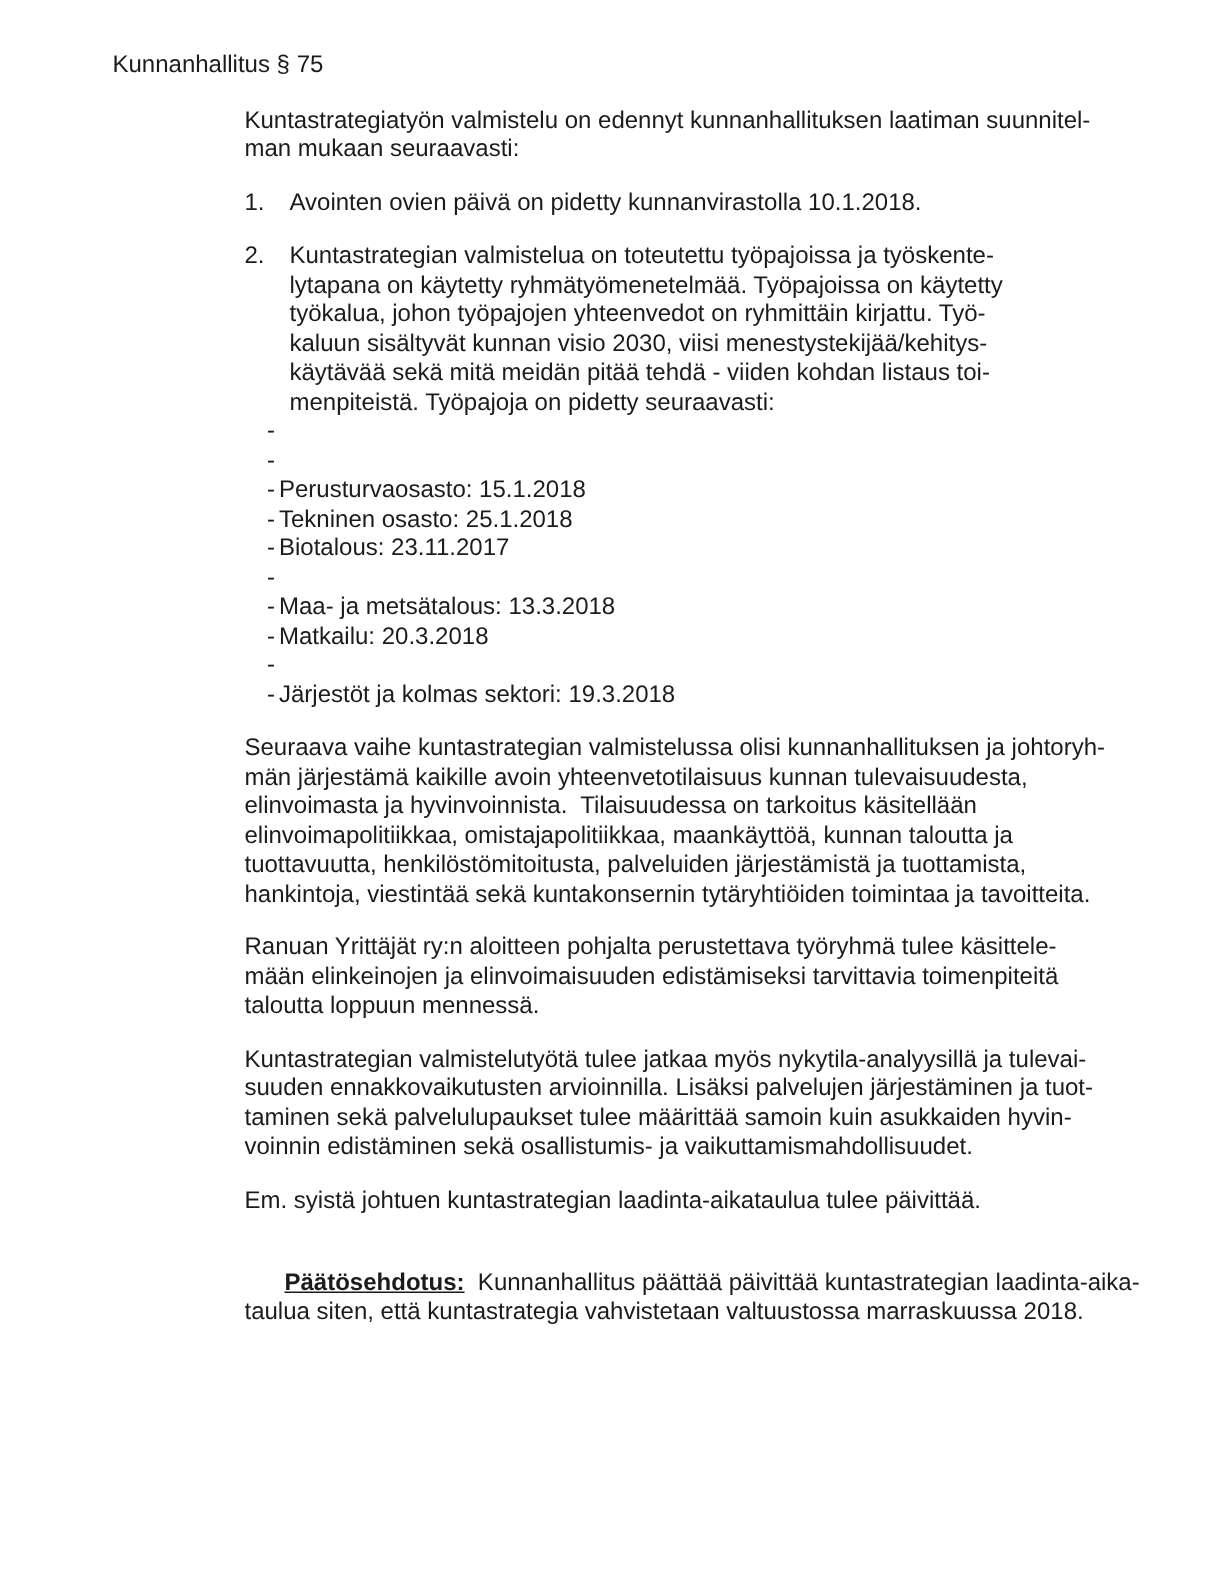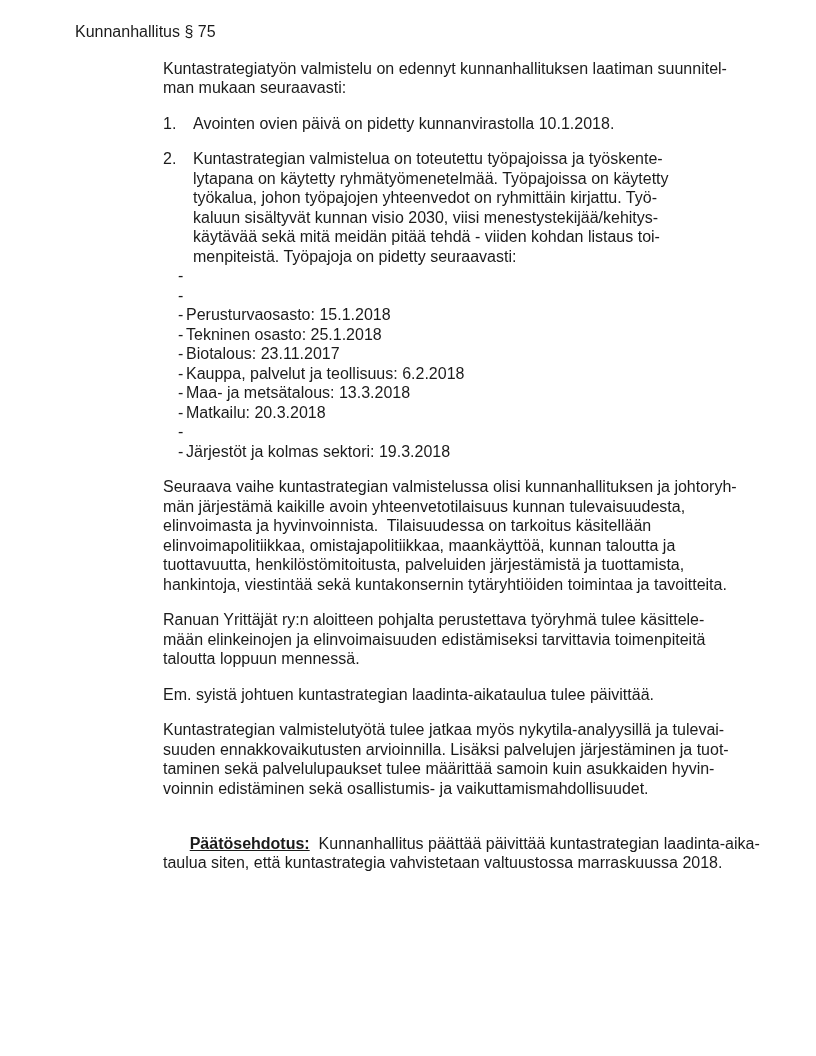--- a/index.html
+++ b/index.html
@@ -14,21 +14,21 @@
     font-family: "Liberation Sans", "DejaVu Sans", sans-serif;
     font-size: 16px;
     line-height: 19.5px;
     color: #1b1b1b;
     -webkit-font-smoothing: antialiased;
   }
   .page {
     position: relative;
     width: 816px;
     height: 1056px;
-    padding-top: 22px;
+    padding-top: 34px;
     box-sizing: border-box;
   }
   .doc-header {
     margin: 0 0 17px 75px;
     white-space: pre;
   }
   .content {
     margin-left: 163px;
     width: 650px;
   }
@@ -111,21 +111,20 @@
         <div class="dash-item">
           <span class="dash">-</span>
           <span class="dash-text">Tekninen osasto: 25.1.2018</span>
         </div>
         <div class="dash-item">
           <span class="dash">-</span>
           <span class="dash-text">Biotalous: 23.11.2017</span>
         </div>
         <div class="dash-item">
           <span class="dash">-</span>
-          <span class="dash-text">Kauppa, palvelut ja teollisuus: 6.2.2018</span>
         </div>
         <div class="dash-item">
           <span class="dash">-</span>
           <span class="dash-text">Maa- ja metsätalous: 13.3.2018</span>
         </div>
         <div class="dash-item">
           <span class="dash">-</span>
           <span class="dash-text">Matkailu: 20.3.2018</span>
         </div>
         <div class="dash-item">
@@ -142,26 +141,26 @@
 män järjestämä kaikille avoin yhteenvetotilaisuus kunnan tulevaisuudesta,
 elinvoimasta ja hyvinvoinnista.  Tilaisuudessa on tarkoitus käsitellään
 elinvoimapolitiikkaa, omistajapolitiikkaa, maankäyttöä, kunnan taloutta ja
 tuottavuutta, henkilöstömitoitusta, palveluiden järjestämistä ja tuottamista,
 hankintoja, viestintää sekä kuntakonsernin tytäryhtiöiden toimintaa ja tavoitteita.</p>
 
     <p class="para block">Ranuan Yrittäjät ry:n aloitteen pohjalta perustettava työryhmä tulee käsittele-
 mään elinkeinojen ja elinvoimaisuuden edistämiseksi tarvittavia toimenpiteitä
 taloutta loppuun mennessä.</p>
 
-    <p class="para block">Em. syistä johtuen kuntastrategian laadinta-aikataulua tulee päivittää.</p>
-
     <p class="para block">Kuntastrategian valmistelutyötä tulee jatkaa myös nykytila-analyysillä ja tulevai-
 suuden ennakkovaikutusten arvioinnilla. Lisäksi palvelujen järjestäminen ja tuot-
 taminen sekä palvelulupaukset tulee määrittää samoin kuin asukkaiden hyvin-
 voinnin edistäminen sekä osallistumis- ja vaikuttamismahdollisuudet.</p>
+
+    <p class="para block">Em. syistä johtuen kuntastrategian laadinta-aikataulua tulee päivittää.</p>
 
     <p class="para block">
       <span class="decision-label">Päätösehdotus:</span><span>  Kunnanhallitus päättää päivittää kuntastrategian laadinta-aika-
 taulua siten, että kuntastrategia vahvistetaan valtuustossa marraskuussa 2018.</span>
     </p>
 
 
   </div>
 </div>
 

